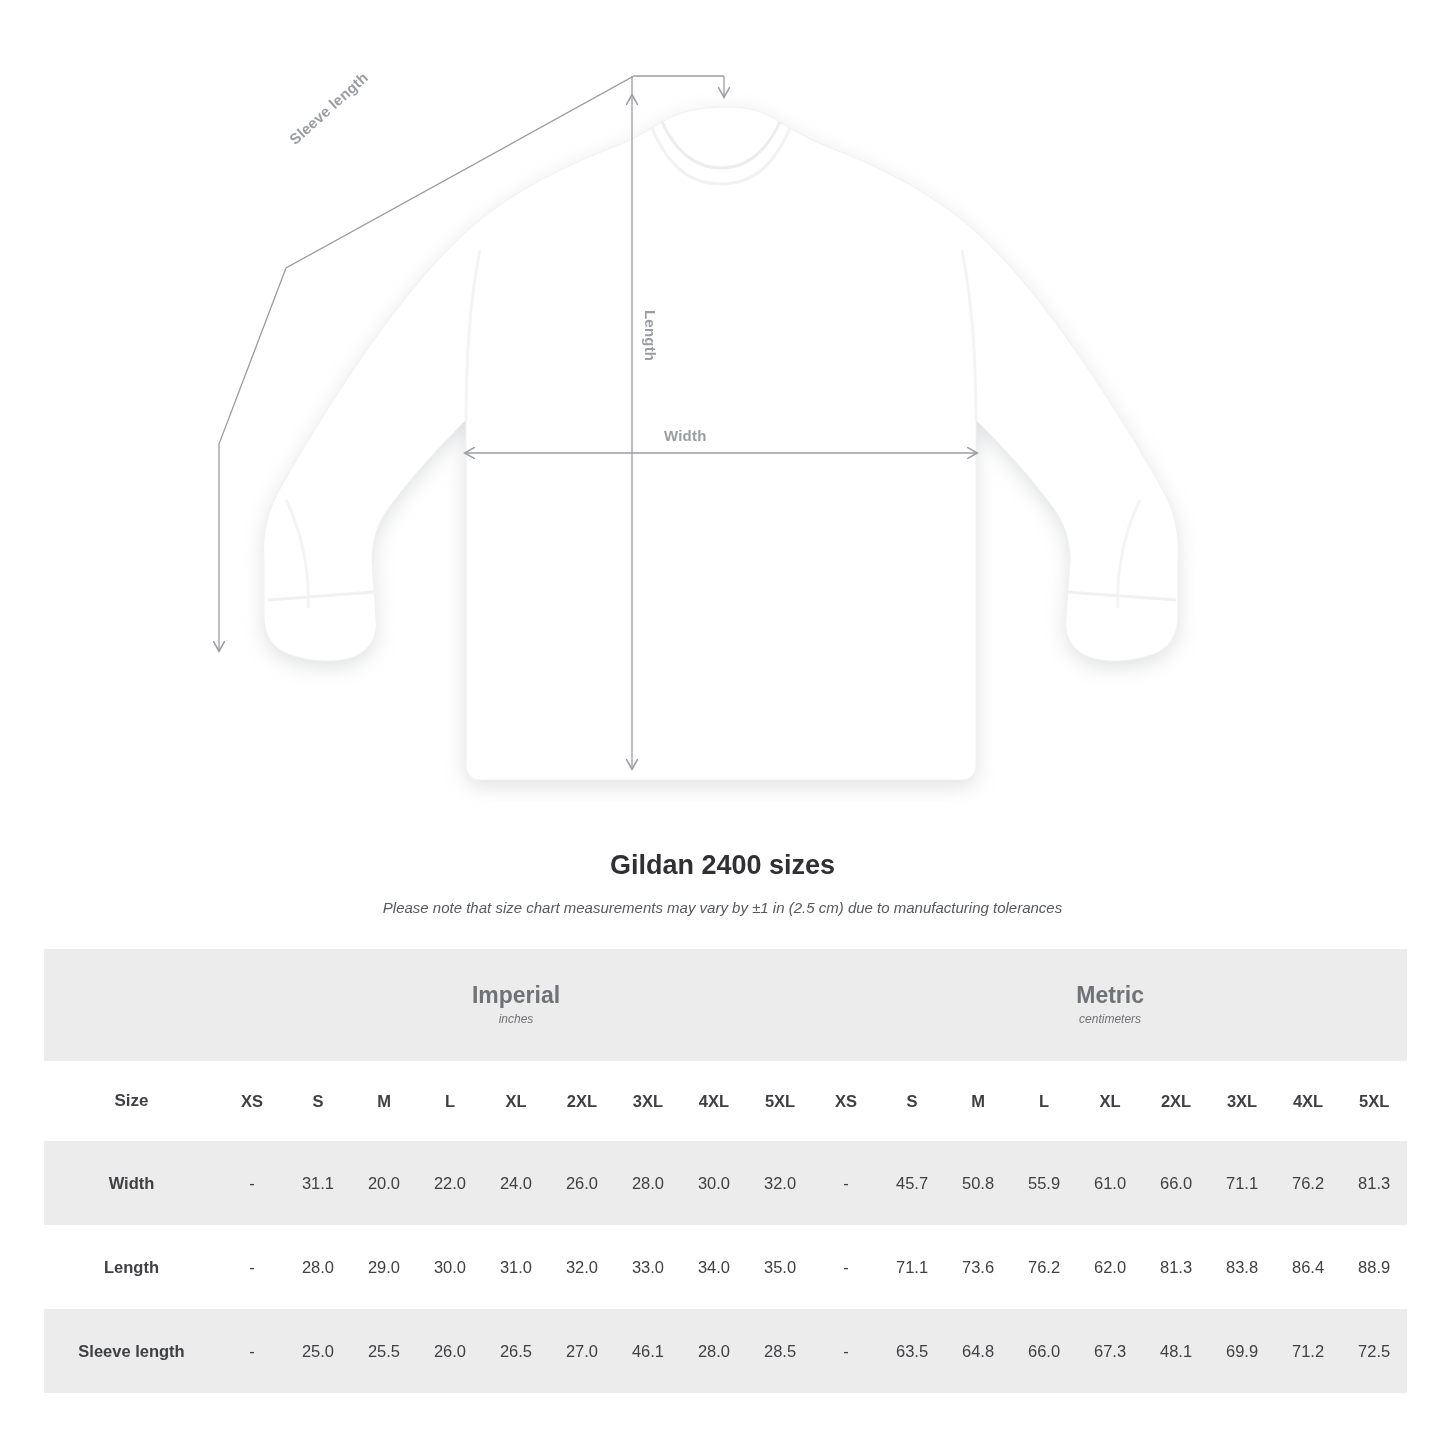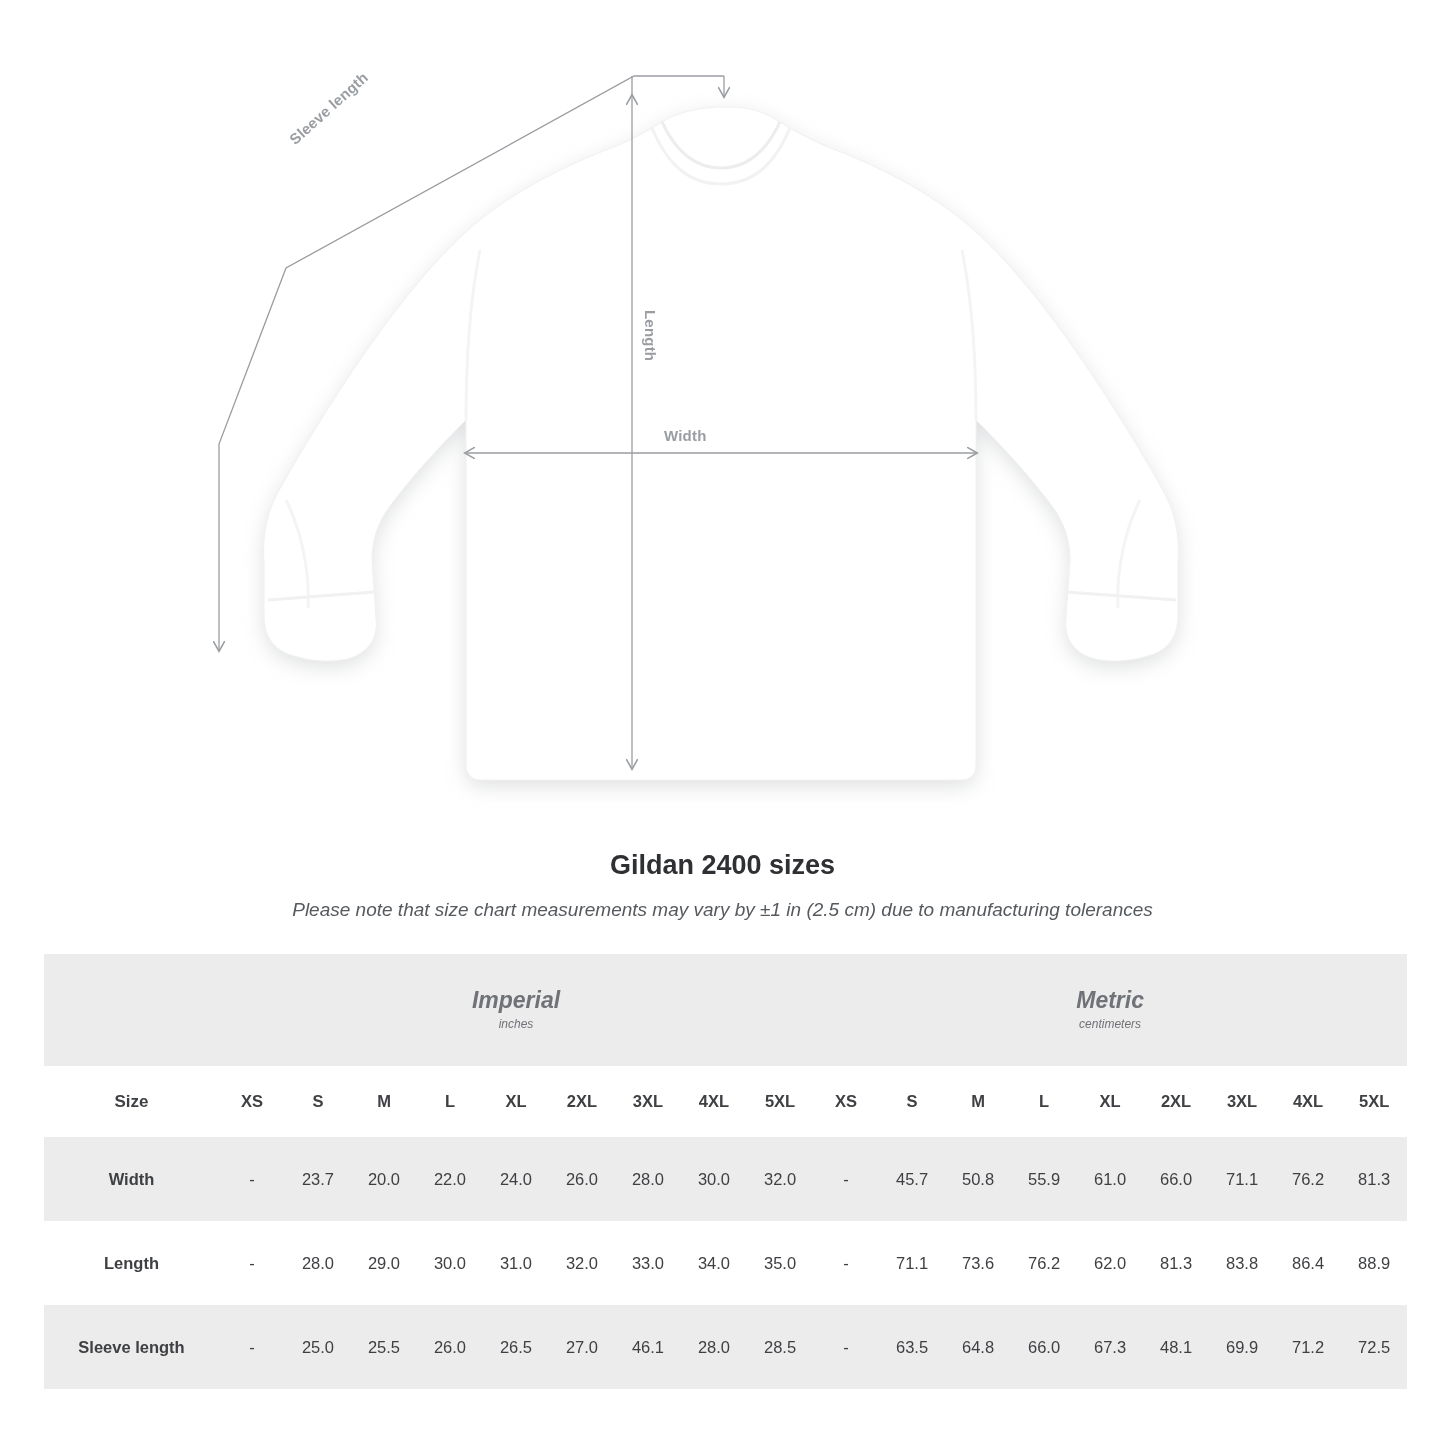--- a/index.html
+++ b/index.html
@@ -60,21 +60,21 @@
     text-align: center;
     margin-top: 20px;
   }
   .chart-title {
     font-size: 27px;
     font-weight: bold;
     color: #2f3033;
     margin: 4px;
   }
   .chart-note {
-    font-size: 19px;
+    font-size: 15px;
     font-style: italic;
     color: #565a5e;
     margin: 18px 0 0 0;
   }
 
   
   .table-wrap {
     margin: 33px 44px 0 44px;
   }
   table.size-table {
@@ -90,33 +90,32 @@
     border: none;
     padding: 0;
   }
   .unit-row td {
     background: #ececec;
     height: 112px;
     vertical-align: middle;
   }
   .unit-name {
     font-size: 23px;
-    font-style: italic;
     font-weight: bold;
     color: #6f7276;
     line-height: 1.25;
   }
   .unit-sub {
     font-size: 12px;
     font-style: italic;
     color: #6f7276;
     line-height: 1.6;
   }
   .head-row td {
-    height: 71px;
+    height: 80px;
     font-weight: bold;
     font-size: 17px;
     background: #ffffff;
     vertical-align: middle;
   }
   .head-row td.rowlabel {
     font-size: 17px;
   }
   .data-row td {
     height: 84px;
@@ -254,21 +253,21 @@
           <td>XL</td>
           <td>2XL</td>
           <td>3XL</td>
           <td>4XL</td>
           <td>5XL</td>
         </tr>
 
         <tr class="data-row shade">
           <td class="rowlabel">Width</td>
           <td>-</td>
-          <td>23.7</td>
+          <td>31.1</td>
           <td>20.0</td>
           <td>22.0</td>
           <td>24.0</td>
           <td>26.0</td>
           <td>28.0</td>
           <td>30.0</td>
           <td>32.0</td>
           <td>-</td>
           <td>45.7</td>
           <td>50.8</td>

